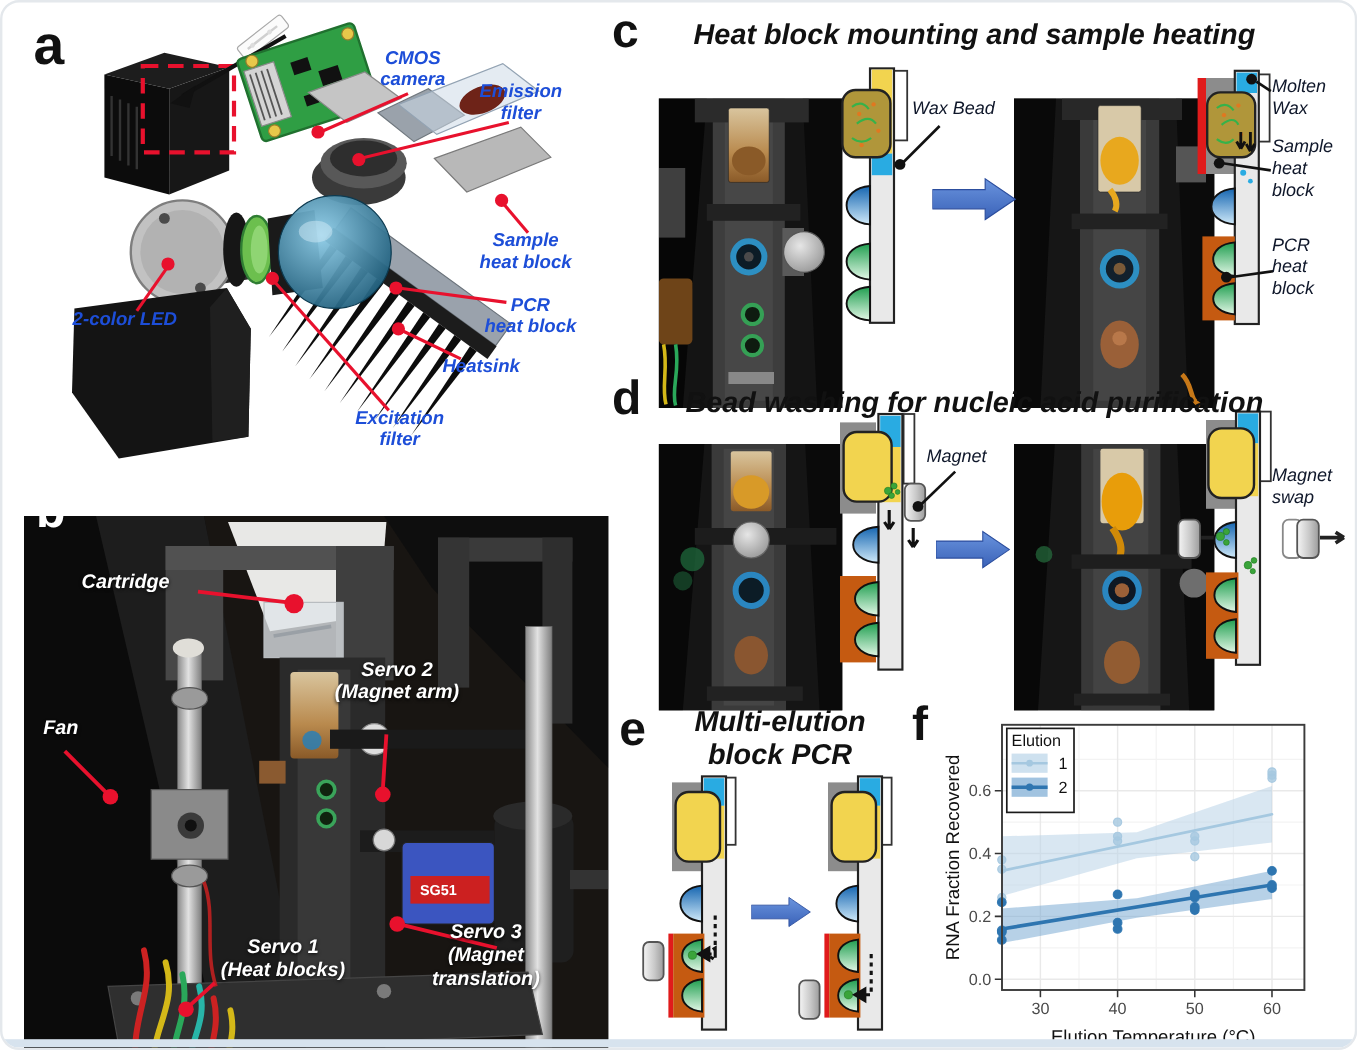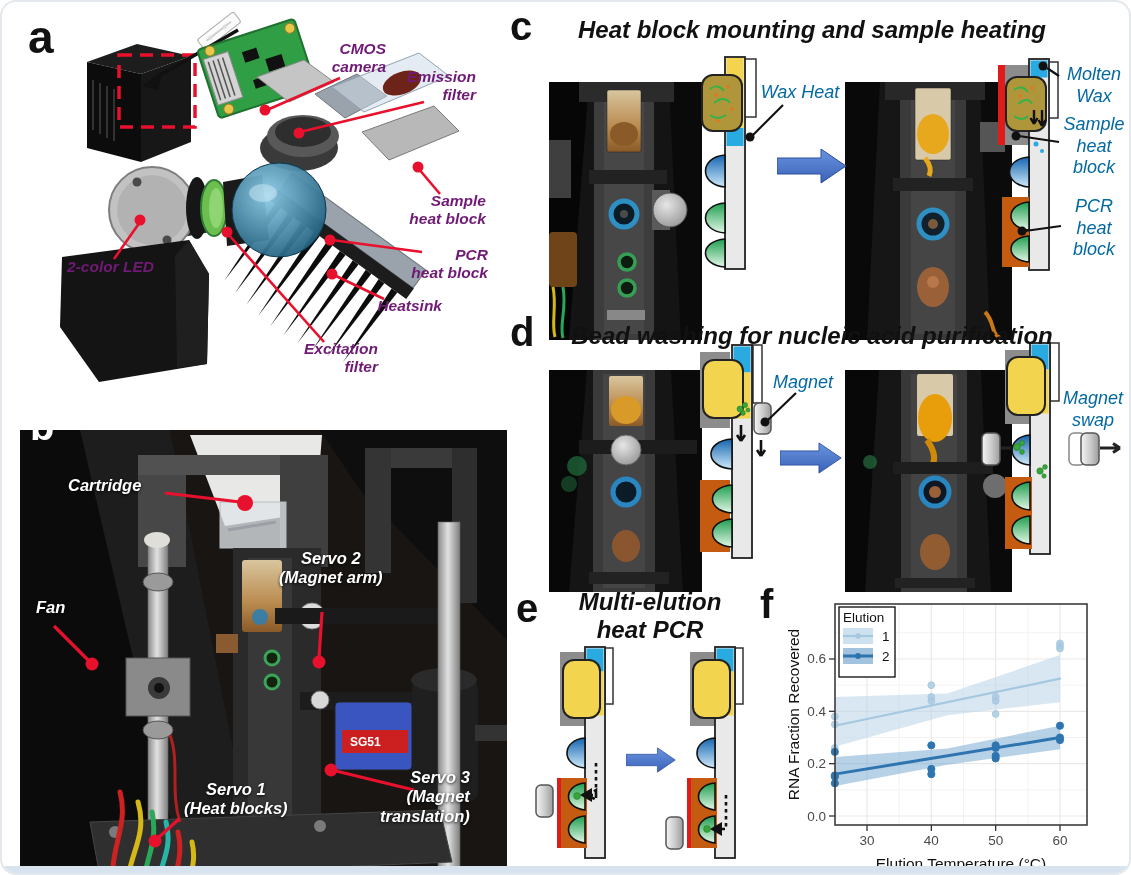--- a/index.html
+++ b/index.html
@@ -2,23 +2,23 @@
 <html><head>
 <meta charset="utf-8">
 <style>
   html,body{margin:0;padding:0;background:#fff;}
   #fig{position:relative;width:1131px;height:875px;background:#fff;border:2px solid #e4e8ec;
        border-radius:16px;overflow:hidden;font-family:"Liberation Sans",sans-serif;box-sizing:border-box;}
   .abs{position:absolute;}
   .ltr{font-size:40px;font-weight:600;color:#111;line-height:1;z-index:7;}
   .ltrw{color:#fff;}
   .ttl{font-size:24px;font-weight:bold;font-style:italic;color:#111;text-align:center;z-index:7;}
-  .lbl{font-size:15.5px;font-weight:bold;font-style:italic;color:#701a75;text-align:right;
+  .lbl{font-size:15.5px;font-weight:bold;font-style:italic;color:#1d4ed8;text-align:center;
        white-space:pre-line;line-height:1.15;z-index:7;}
-  .lbl2{font-size:18px;font-style:italic;color:#0369a1;text-align:center;white-space:pre-line;line-height:1.2;z-index:7;}
+  .lbl2{font-size:15px;font-style:italic;color:#0f172a;white-space:pre-line;line-height:1.2;z-index:7;}
   .lblw{font-size:16.5px;font-weight:bold;font-style:italic;color:#fff;text-align:center;
         white-space:pre-line;line-height:1.18;z-index:7;text-shadow:0 1px 3px rgba(0,0,0,.85);}
   .photo{background:#161616;z-index:1;overflow:hidden;margin-top:28px;}
   svg{display:block;}
   #overlay{z-index:5;pointer-events:none;}
   .schem{z-index:2;}
   #bottomstrip{left:0;right:0;bottom:0;height:7px;background:#d7e3ee;z-index:8;}
 </style>
 </head>
 <body>
@@ -232,21 +232,21 @@
     </svg>
   </div>
 
   <div class="abs ltr ltrw" style="left:28px;top:404px">b</div>
   <div class="abs lblw" style="left:66px;top:474px">Cartridge</div>
   <div class="abs lblw" style="left:34px;top:596px">Fan</div>
   <div class="abs lblw" style="left:277px;top:547px">Servo 2
 (Magnet arm)</div>
   <div class="abs lblw" style="left:182px;top:778px">Servo 1
 (Heat blocks)</div>
-  <div class="abs lblw" style="left:378px;top:766px;text-align:right">Servo 3
+  <div class="abs lblw" style="left:358px;top:766px;text-align:center">Servo 3
 (Magnet
 translation)</div>
 
   <div class="abs ltr" style="left:508px;top:4px">c</div>
   <div class="abs ttl" style="left:540px;top:14px;width:540px">Heat block mounting and sample heating</div>
 
   <div class="abs photo" style="left:547px;top:52px;width:153px;height:258px">
     <svg width="153" height="258" viewBox="0 0 153 258">
       <rect width="153" height="258" fill="#141414"></rect>
       <polygon points="0,0 40,0 20,258 0,258" fill="#060606"></polygon>
@@ -330,21 +330,21 @@
       <path d="M46,74 v-16 M46,58 l-3.5,6 M46,58 l3.5,6" stroke="#111" stroke-width="2.4" fill="none" transform="rotate(180 46 66)"></path>
     </g>
     <circle cx="40" cy="92" r="2.5" fill="#29abe2"></circle>
       <circle cx="46" cy="99" r="2" fill="#29abe2"></circle>
     <path d="M33,105 C7,107 7,133 33,135 Z" fill="url(#gWellB)" stroke="#111" stroke-width="1.6"></path>
     <rect x="6" y="145" width="27" height="70" fill="#c55a11"></rect>
     <path d="M33,150 C9,152 9,176 33,178 Z" fill="url(#gWellG)" stroke="#111" stroke-width="1.6"></path>
     <path d="M33,184 C9,186 9,208 33,210 Z" fill="url(#gWellG)" stroke="#111" stroke-width="1.6"></path>
   </svg>
 
-  <div class="abs lbl2" style="left:758px;top:80px;width:80px">Wax Heat</div>
+  <div class="abs lbl2" style="left:758px;top:80px;width:80px">Wax Bead</div>
   <div class="abs lbl2" style="left:1058px;top:62px;width:68px">Molten
 Wax</div>
   <div class="abs lbl2" style="left:1058px;top:112px;width:68px">Sample
 heat
 block</div>
   <div class="abs lbl2" style="left:1058px;top:194px;width:68px">PCR
 heat
 block</div>
 
   <div class="abs ltr" style="left:508px;top:310px">d</div>
@@ -440,21 +440,21 @@
     <path d="M53,141 C29,143 29,167 53,169 Z" fill="url(#gWellG)" stroke="#111" stroke-width="1.6"></path>
     <path d="M53,175 C29,177 29,201 53,203 Z" fill="url(#gWellG)" stroke="#111" stroke-width="1.6"></path>
   </svg>
 
   <div class="abs lbl2" style="left:770px;top:370px;width:62px">Magnet</div>
   <div class="abs lbl2" style="left:1058px;top:386px;width:66px">Magnet
 swap</div>
 
   <div class="abs ltr" style="left:514px;top:586px">e</div>
   <div class="abs ttl" style="left:568px;top:586px;width:160px;white-space:pre-line">Multi-elution
-heat PCR</div>
+block PCR</div>
 
   <svg class="abs schem" style="left:528px;top:643px" width="86" height="218" viewBox="0 0 86 218">
     <rect x="30" y="7" width="28" height="74" fill="#8c8c8c"></rect>
     <rect x="75" y="3" width="8" height="56" fill="#fff" stroke="#333" stroke-width="1.5"></rect>
     <rect x="55" y="2" width="20" height="211" fill="#e9e9e9" stroke="#222" stroke-width="1.8"></rect>
     <rect x="56.5" y="3.5" width="17" height="23" fill="#29abe2"></rect>
     <rect x="56.5" y="26.5" width="17" height="44" fill="#f2d44f"></rect>
     <rect x="33" y="15" width="37" height="58" rx="11" fill="#f2d44f" stroke="#222" stroke-width="2"></rect>
     <path d="M55,93 C31,95 31,121 55,123 Z" fill="url(#gWellB)" stroke="#111" stroke-width="1.6"></path>
     <rect x="27" y="133" width="4" height="70" fill="#e01b1b"></rect>

